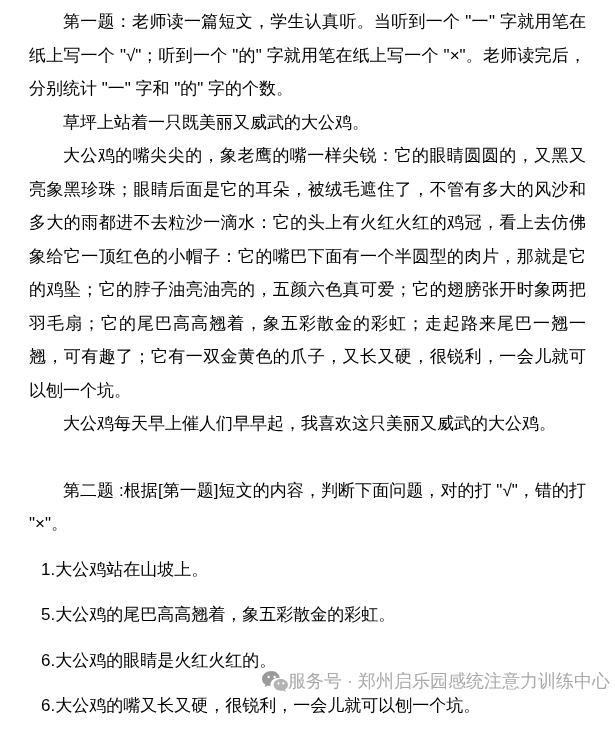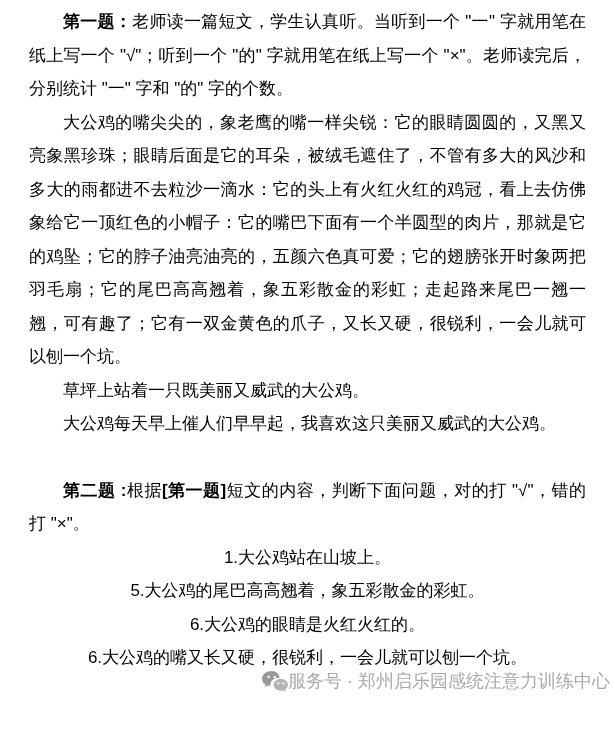--- a/index.html
+++ b/index.html
@@ -18,25 +18,25 @@
     font-size: 17px;
     line-height: 33.5px;
   }
   .para {
     margin: 0;
     text-indent: 2em;
     text-align: justify;
     word-break: break-all;
   }
   .item {
-    margin: 0;
+    margin: 12px;
     text-indent: 0;
-    text-align: center;
+    text-align: left;
   }
-  .bold { font-weight: bold; }
+  .bold { font-weight: normal; }
   .spacer { height: 33px; }
   .watermark {
     position: absolute;
     top: 668px;
     right: 5px;
     display: flex;
     align-items: center;
     color: #a9a9a9;
     font-size: 18px;
     line-height: 26px;
@@ -44,23 +44,23 @@
   }
   .wm-icon { display: inline-flex; align-items: center; }
 </style>
 </head>
 <body>
 
 <div class="doc">
 
   <p class="para"><span class="bold">第一题：</span><span>老师读一篇短文，学生认真听。当听到一个 "一" 字就用笔在纸上写一个 "√"；听到一个 "的" 字就用笔在纸上写一个 "×"。老师读完后，分别统计 "一" 字和 "的" 字的个数。</span></p>
 
+  <p class="para">草坪上站着一只既美丽又威武的大公鸡。</p>
+
   <p class="para">大公鸡的嘴尖尖的，象老鹰的嘴一样尖锐：它的眼睛圆圆的，又黑又亮象黑珍珠；眼睛后面是它的耳朵，被绒毛遮住了，不管有多大的风沙和多大的雨都进不去粒沙一滴水：它的头上有火红火红的鸡冠，看上去仿佛象给它一顶红色的小帽子：它的嘴巴下面有一个半圆型的肉片，那就是它的鸡坠；它的脖子油亮油亮的，五颜六色真可爱；它的翅膀张开时象两把羽毛扇；它的尾巴高高翘着，象五彩散金的彩虹；走起路来尾巴一翘一翘，可有趣了；它有一双金黄色的爪子，又长又硬，很锐利，一会儿就可以刨一个坑。</p>
-
-  <p class="para">草坪上站着一只既美丽又威武的大公鸡。</p>
 
   <p class="para">大公鸡每天早上催人们早早起，我喜欢这只美丽又威武的大公鸡。</p>
 
   <div class="spacer"></div>
 
   <p class="para"><span class="bold">第二题 :</span><span>根据</span><span class="bold">[第一题]</span><span>短文的内容，判断下面问题，对的打 "√"，错的打 "×"。</span></p>
 
   <p class="item">1.大公鸡站在山坡上。</p>
   <p class="item">5.大公鸡的尾巴高高翘着，象五彩散金的彩虹。</p>
   <p class="item">6.大公鸡的眼睛是火红火红的。</p>

